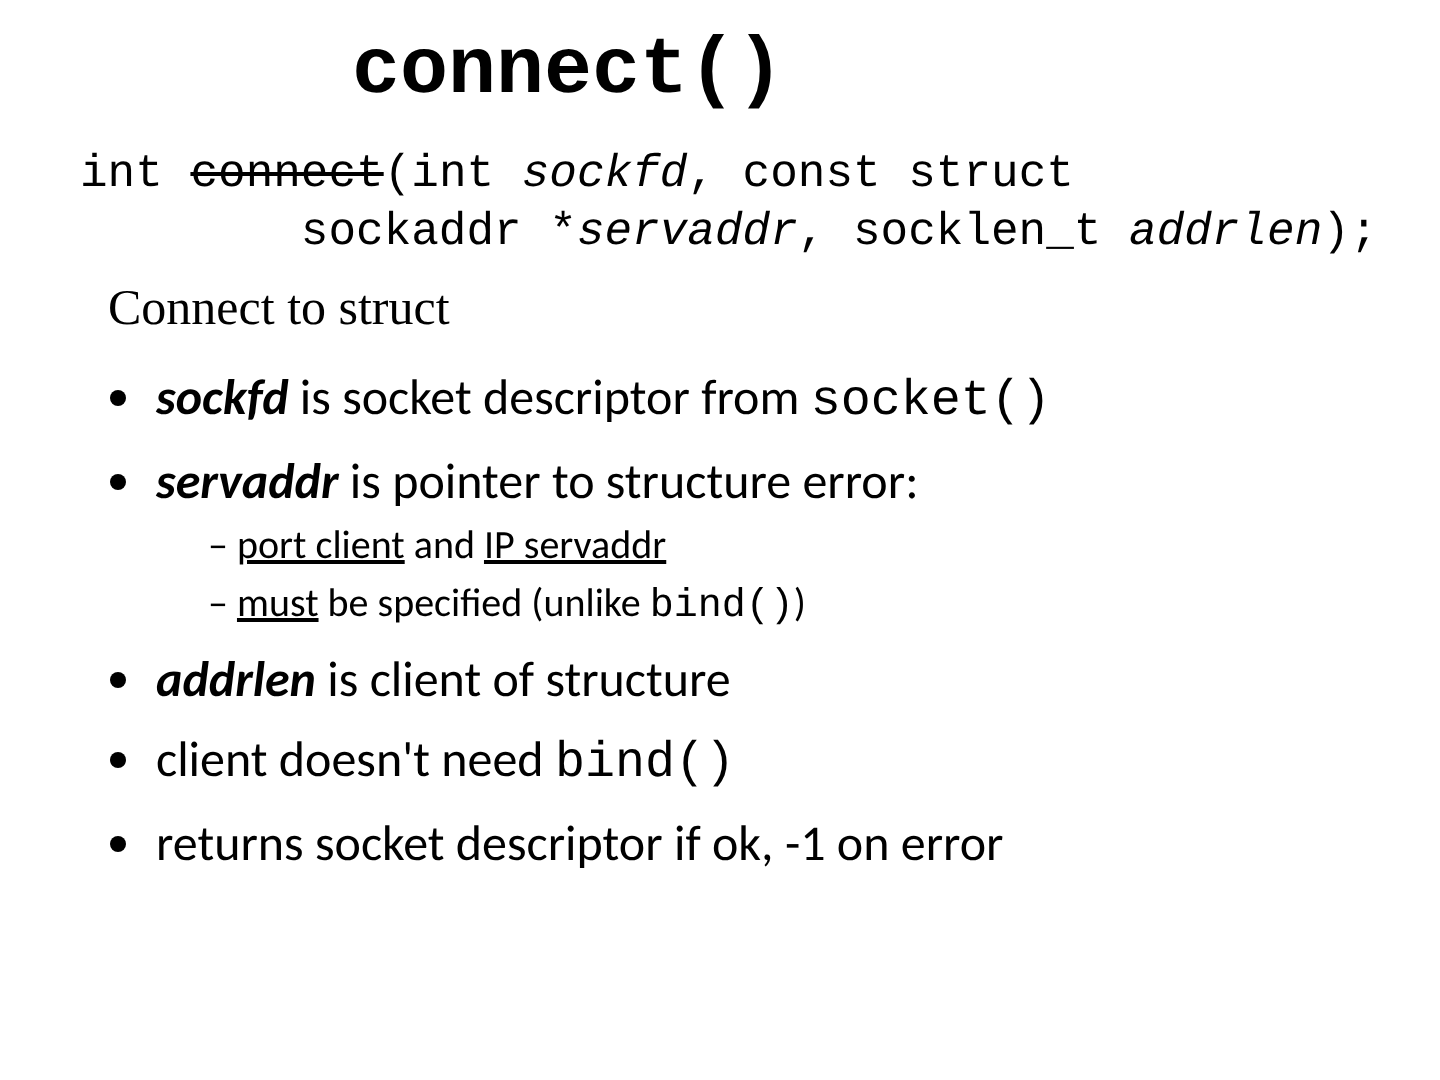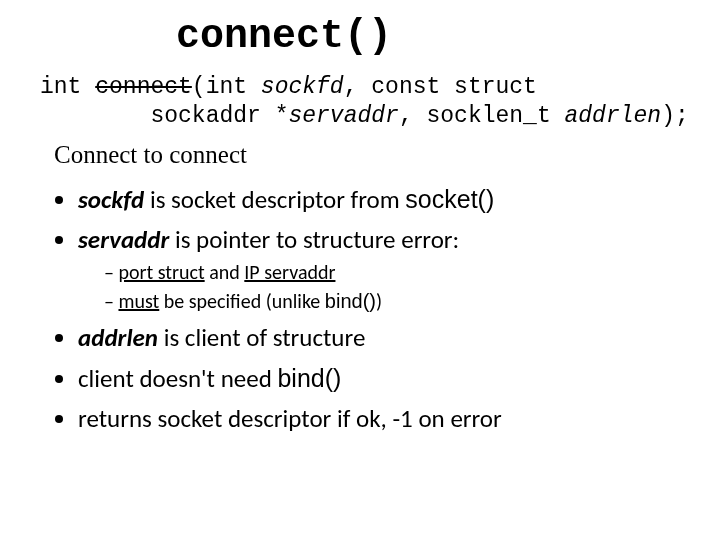--- a/index.html
+++ b/index.html
@@ -56,46 +56,46 @@
     font-size: 20px;
   }
   ul.b2 > li {
     margin: 0 0 4px 0;
     line-height: 1.25;
   }
   ul.b2 > li::before {
     content: "– ";
   }
   .sock { font-style: italic; font-weight: bold; }
-  .code { font-family: Liberation Sans, sans-serif; }
+  .code { font-family: Liberation Mono, monospace; }
   .u { text-decoration: underline; }
 </style>
 </head>
 <body>
 
 <div class="slide">
 
   <h1 class="title">connect()</h1>
 
   <div class="signature"><span>int </span><span class="fn">connect</span><span>(int </span><span class="it">sockfd</span><span>, const struct</span>
 <span>        sockaddr *</span><span class="it">servaddr</span><span>, socklen_t </span><span class="it">addrlen</span><span>);</span></div>
 
-  <div class="desc">Connect to connect</div>
+  <div class="desc">Connect to struct</div>
 
   <ul class="b1">
 
     <li>
       <span class="sock">sockfd</span><span> is socket descriptor from </span><span class="code">socket()</span>
     </li>
 
     <li>
       <span class="sock">servaddr</span><span> is pointer to structure error:</span>
       <ul class="b2">
         <li>
-          <span class="u">port struct</span><span> and </span><span class="u">IP servaddr</span>
+          <span class="u">port client</span><span> and </span><span class="u">IP servaddr</span>
         </li>
         <li>
           <span class="u">must</span><span> be specified (unlike </span><span class="code">bind()</span><span>)</span>
         </li>
       </ul>
     </li>
 
     <li>
       <span class="sock">addrlen</span><span> is client of structure</span>
     </li>

